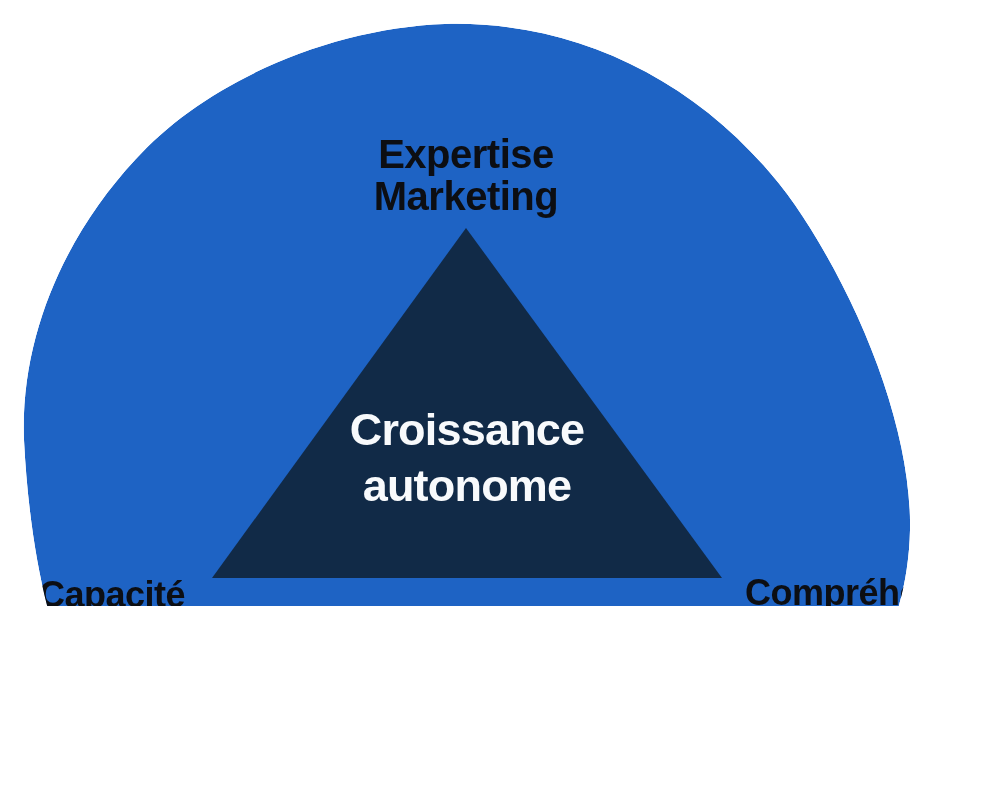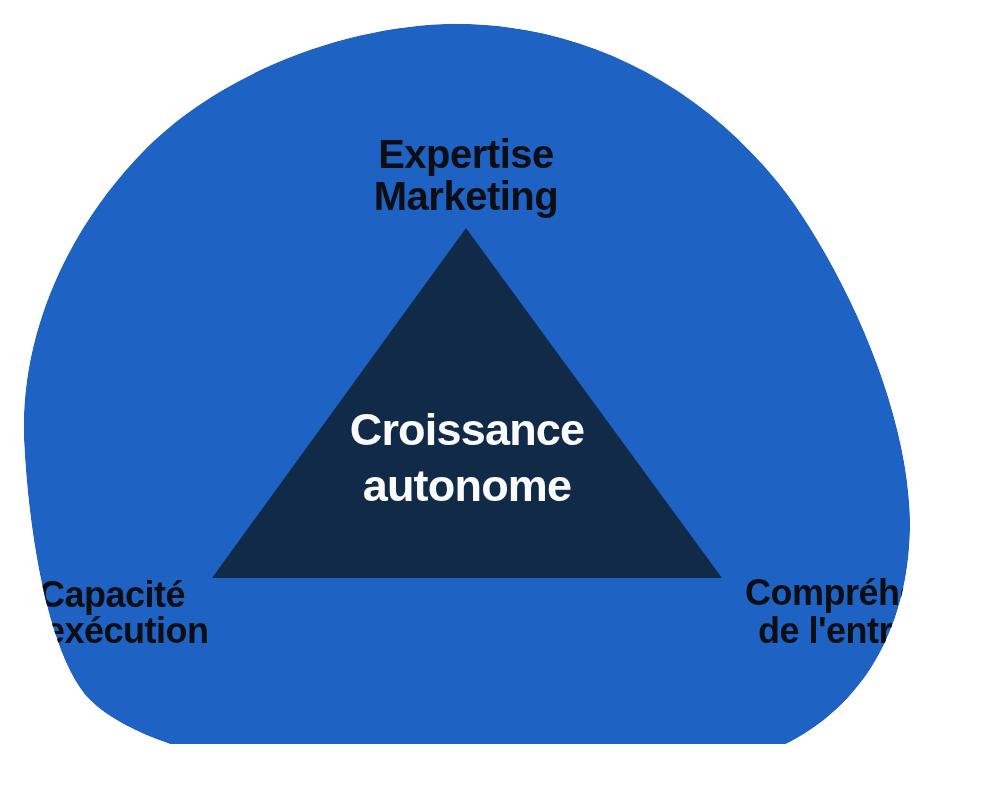--- a/index.html
+++ b/index.html
@@ -3,21 +3,21 @@
 <meta charset="utf-8">
 <style>
   html, body {
     margin: 0;
     padding: 0;
     background: #ffffff;
   }
   .canvas {
     position: relative;
     width: 988px;
-    height: 744px;
+    height: 606px;
     overflow: hidden;
     background: #ffffff;
     font-family: "Liberation Sans", sans-serif;
   }
   svg { display: block; }
   .vertex-label {
     font-family: "Liberation Sans", sans-serif;
     font-weight: 600;
     letter-spacing: -0.5px;
   }

